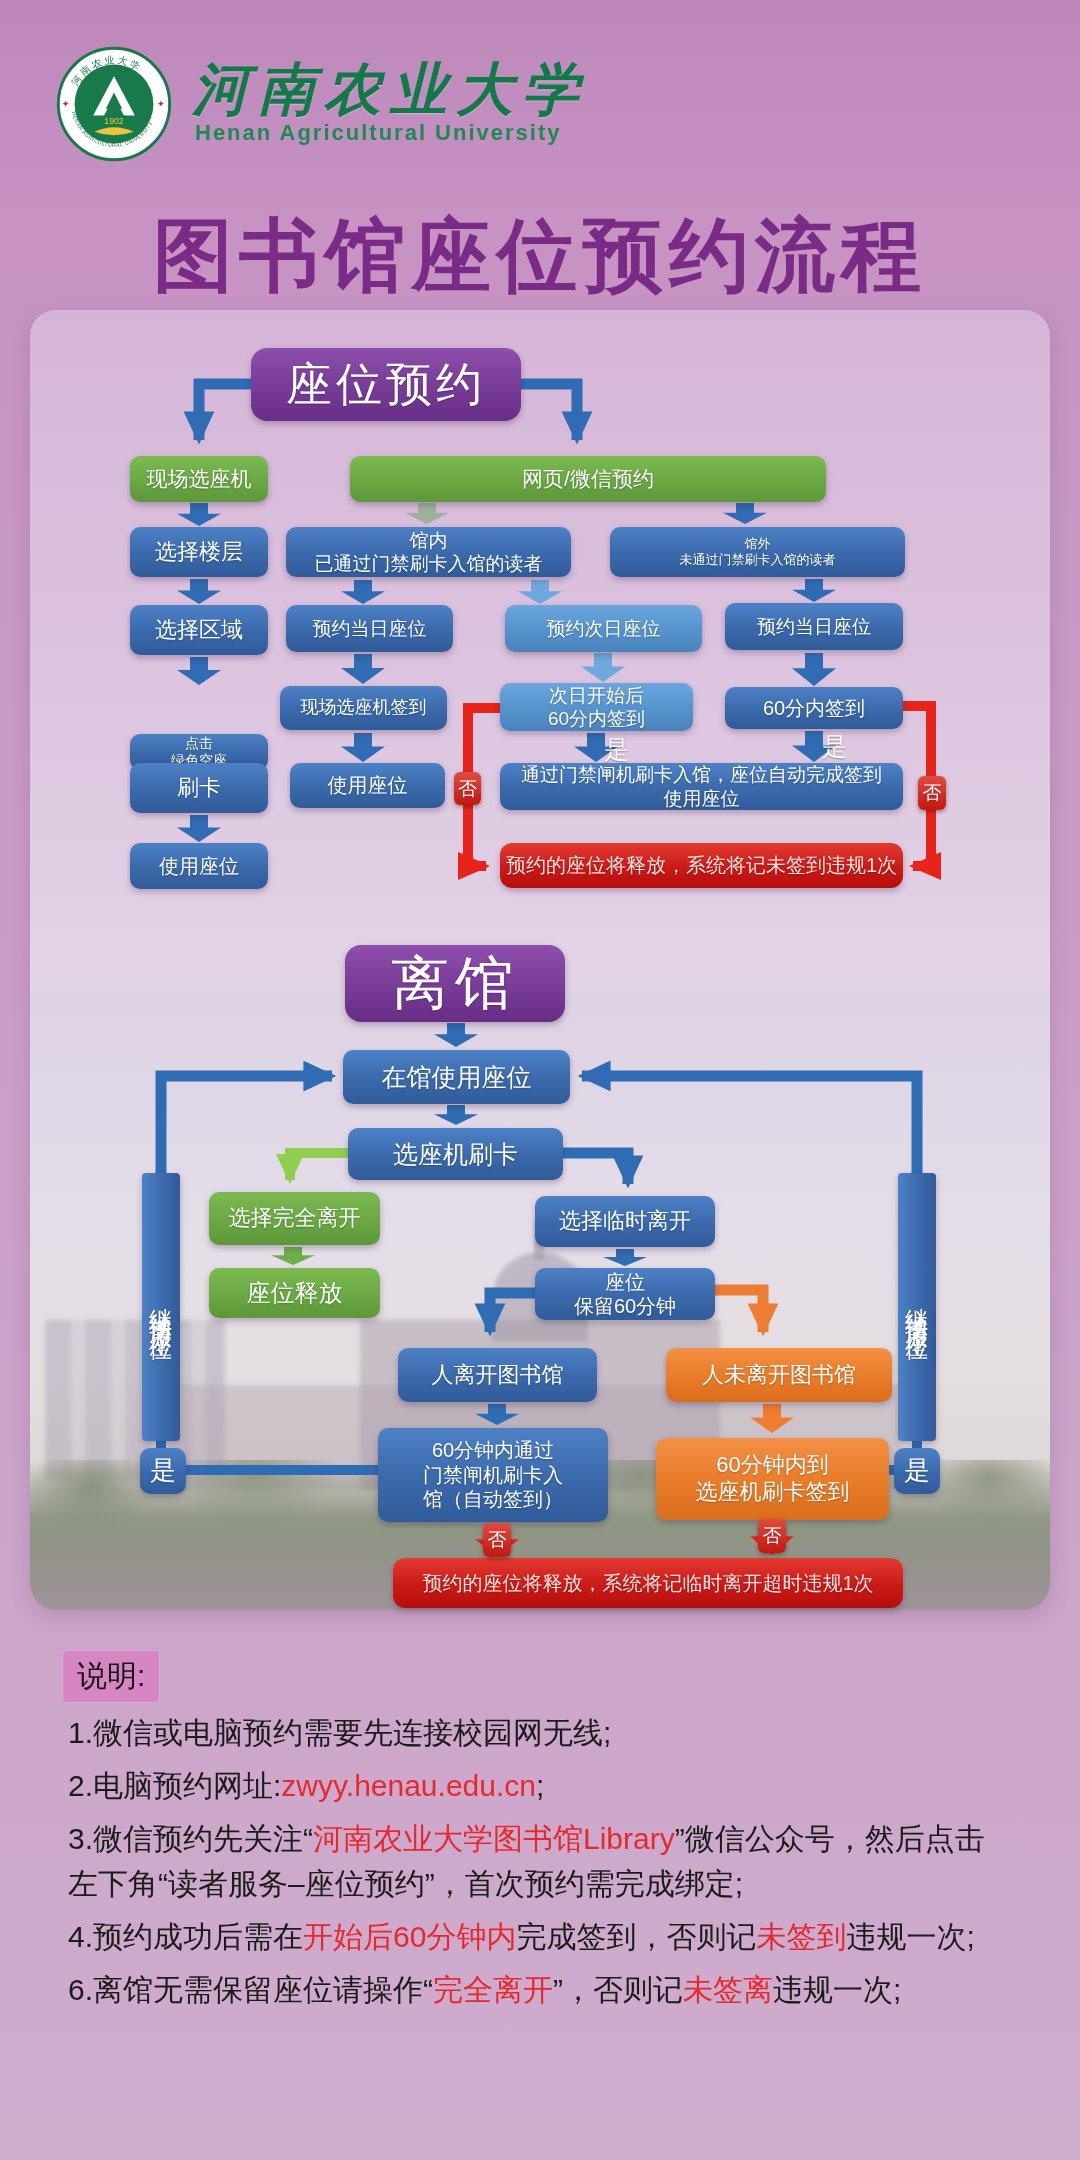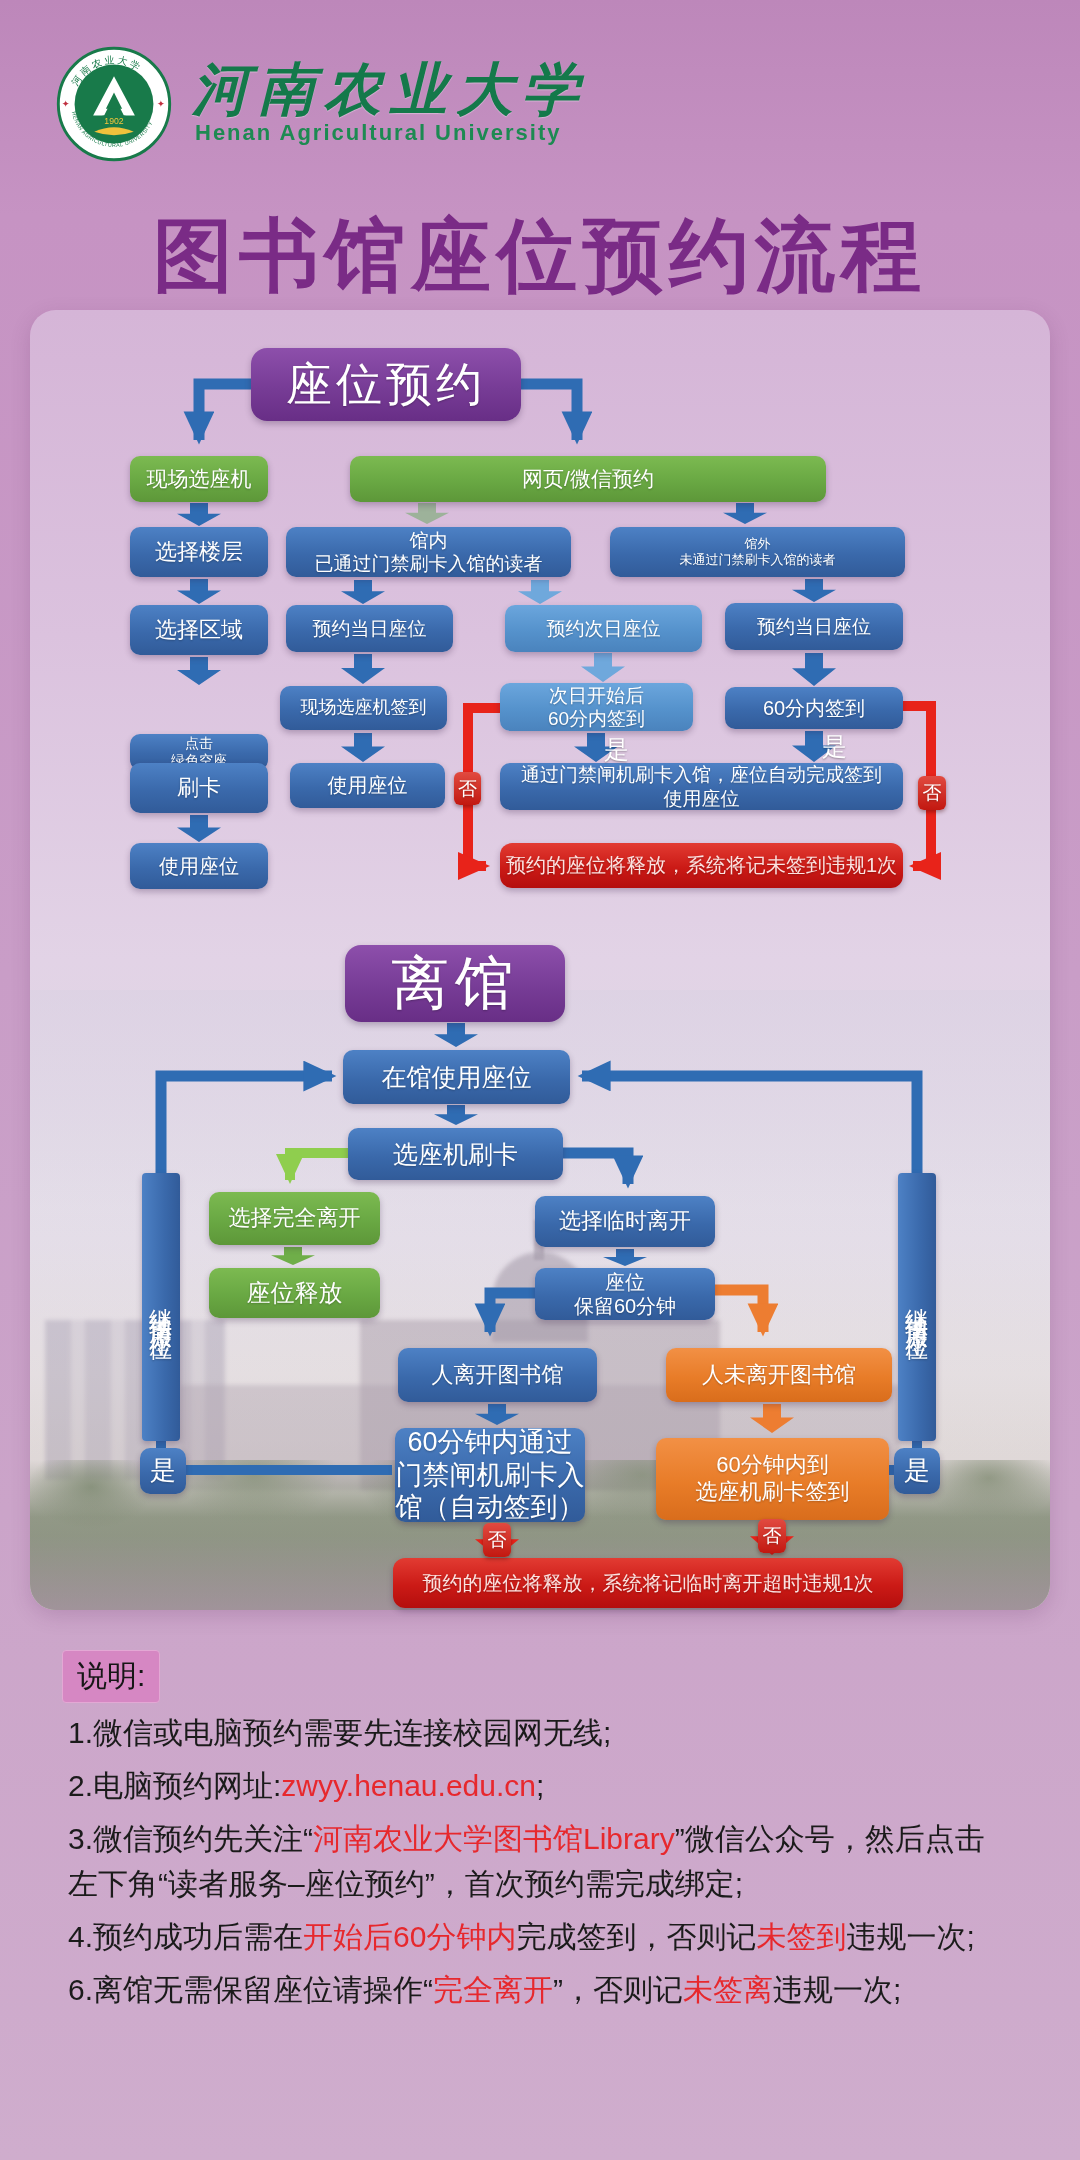--- a/index.html
+++ b/index.html
@@ -217,21 +217,21 @@
   <div class="bx green" style="left:209px;top:1192px;width:171px;height:53px;font-size:22px;">选择完全离开</div>
   <div class="bx blue" style="left:535px;top:1196px;width:180px;height:51px;font-size:22px;">选择临时离开</div>
 
   <div class="bx green" style="left:209px;top:1268px;width:171px;height:50px;font-size:24px;">座位释放</div>
   <div class="bx blue" style="left:535px;top:1268px;width:180px;height:52px;font-size:20px;">座位
 保留60分钟</div>
 
   <div class="bx blue" style="left:398px;top:1348px;width:199px;height:54px;font-size:22px;">人离开图书馆</div>
   <div class="bx orange" style="left:666px;top:1348px;width:226px;height:54px;font-size:22px;">人未离开图书馆</div>
 
-  <div class="bx blue" style="left:395px;top:1428px;width:190px;height:94px;font-size:27px;">60分钟内通过
+  <div class="bx blue" style="left:378px;top:1428px;width:230px;height:94px;font-size:20px;">60分钟内通过
 门禁闸机刷卡入
 馆（自动签到）</div>
   <div class="bx orange" style="left:656px;top:1438px;width:233px;height:82px;font-size:22px;">60分钟内到
 选座机刷卡签到</div>
 
   <div class="bx redbox" style="left:393px;top:1558px;width:510px;height:50px;font-size:20px;">预约的座位将释放，系统将记临时离开超时违规1次</div>
 
   <div class="bx vbar" style="left:142px;top:1173px;width:38px;height:268px;font-size:23px;">继续使用原座位</div>
   <div class="bx vbar" style="left:898px;top:1173px;width:38px;height:268px;font-size:23px;">继续使用原座位</div>
 

